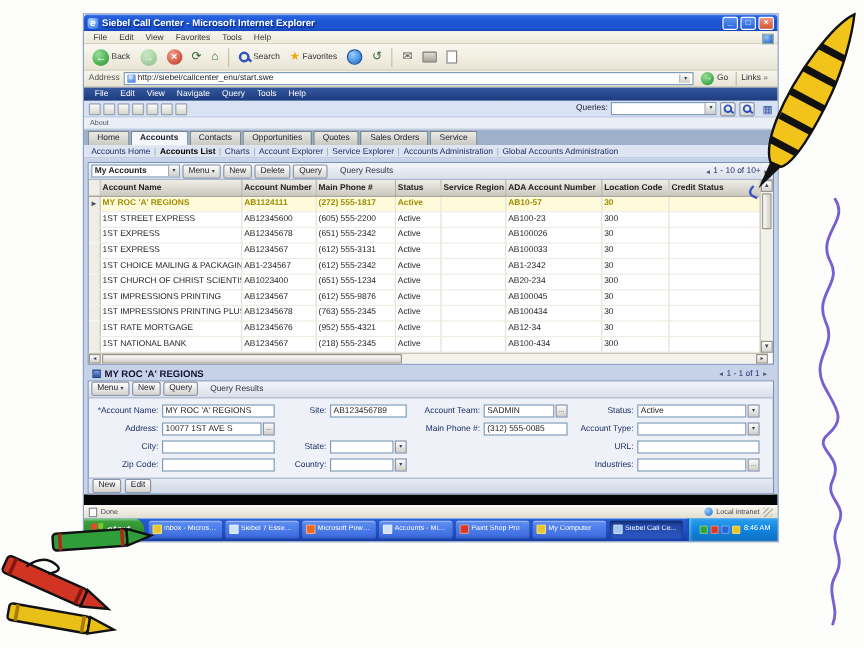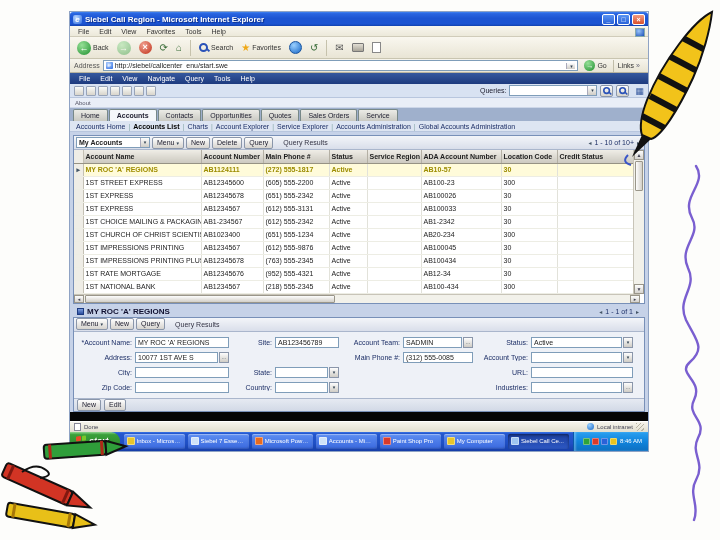--- a/index.html
+++ b/index.html
@@ -203,21 +203,21 @@
 </style>
 </head>
 <body>
 
 <div class="slide">
 
   <div class="screenshot">
 
     <div class="titlebar">
       <span class="ielogo">e</span>
-      <span class="title">Siebel Call Region - Microsoft Internet Explorer</span>
+      <span class="title">Siebel Call Center - Microsoft Internet Explorer</span>
       <span class="winbtns">
         <span class="wb">_</span>
         <span class="wb">□</span>
         <span class="wb close">×</span>
       </span>
     </div>
 
     <div class="menubar">
         <span class="mi">File</span>
         <span class="mi">Edit</span>

